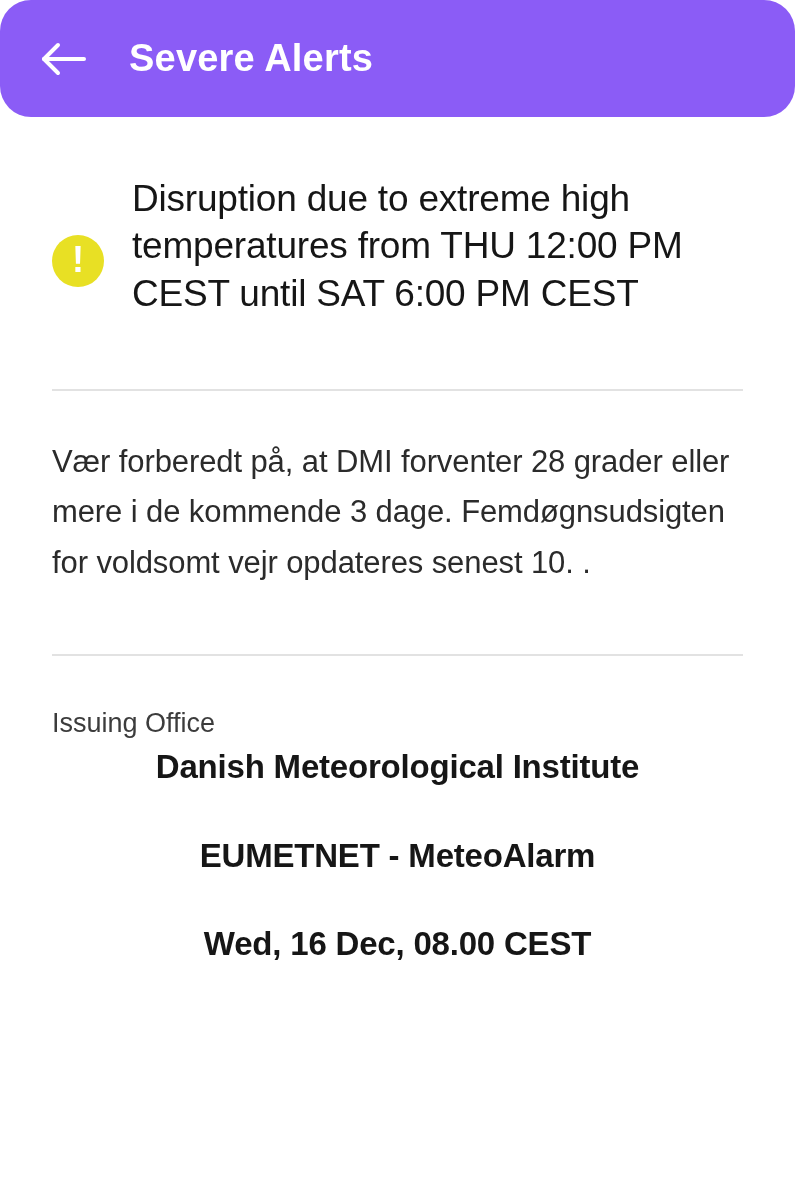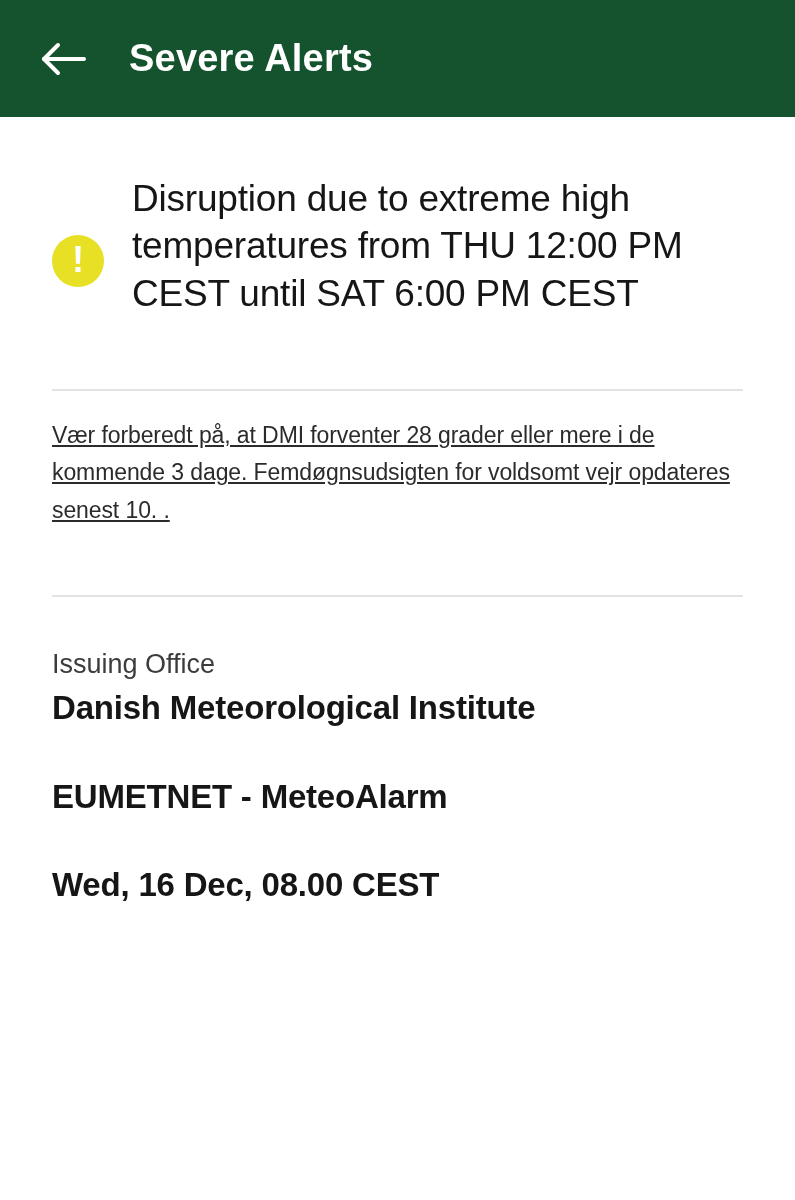--- a/index.html
+++ b/index.html
@@ -7,24 +7,25 @@
     width: 795px;
     height: 1200px;
     background: #ffffff;
     font-family: "Liberation Sans", sans-serif;
     overflow: hidden;
   }
 
   
   .appbar {
     height: 117px;
-    background: #14532d;
+    background: #8b5cf6;
     display: flex;
     align-items: center;
     padding-left: 36px;
+    border-radius: 31px;
   }
   .back-btn {
     width: 56px;
     height: 56px;
     display: flex;
     align-items: center;
     justify-content: center;
     flex: 0 0 auto;
     cursor: pointer;
   }
@@ -83,46 +84,46 @@
 
   .divider {
     height: 2px;
     background: #e2e2e2;
     margin: 0;
   }
   .divider.first { margin-top: 72px; }
   .divider.second { margin-top: 62px; }
 
   .alert-body {
-    font-size: 23px;
+    font-size: 31px;
     line-height: 1.62;
     color: #2b2b2b;
-    padding-top: 26px;
+    padding-top: 46px;
     padding-bottom: 4px;
     letter-spacing: -0.1px;
-    text-decoration: underline;
   }
 
   .meta {
     padding-top: 49px;
   }
   .meta-group { margin-bottom: 44px; }
   .meta-group:last-child { margin-bottom: 0; }
   .meta-label {
     font-size: 27px;
     color: #3c3c3c;
     line-height: 1.35;
   }
   .meta-value {
     font-size: 33px;
     font-weight: bold;
     color: #161616;
     line-height: 1.35;
     margin-top: 4px;
     letter-spacing: -0.2px;
+    text-align: center;
   }
 </style>
 </head>
 <body>
 
 <div class="appbar">
   <div class="back-btn">
     <span>
       <svg width="46" height="36" viewBox="0 0 46 36" fill="none" xmlns="http://www.w3.org/2000/svg">
         <path d="M3 18 H43" stroke="#ffffff" stroke-width="4" stroke-linecap="round"></path>

